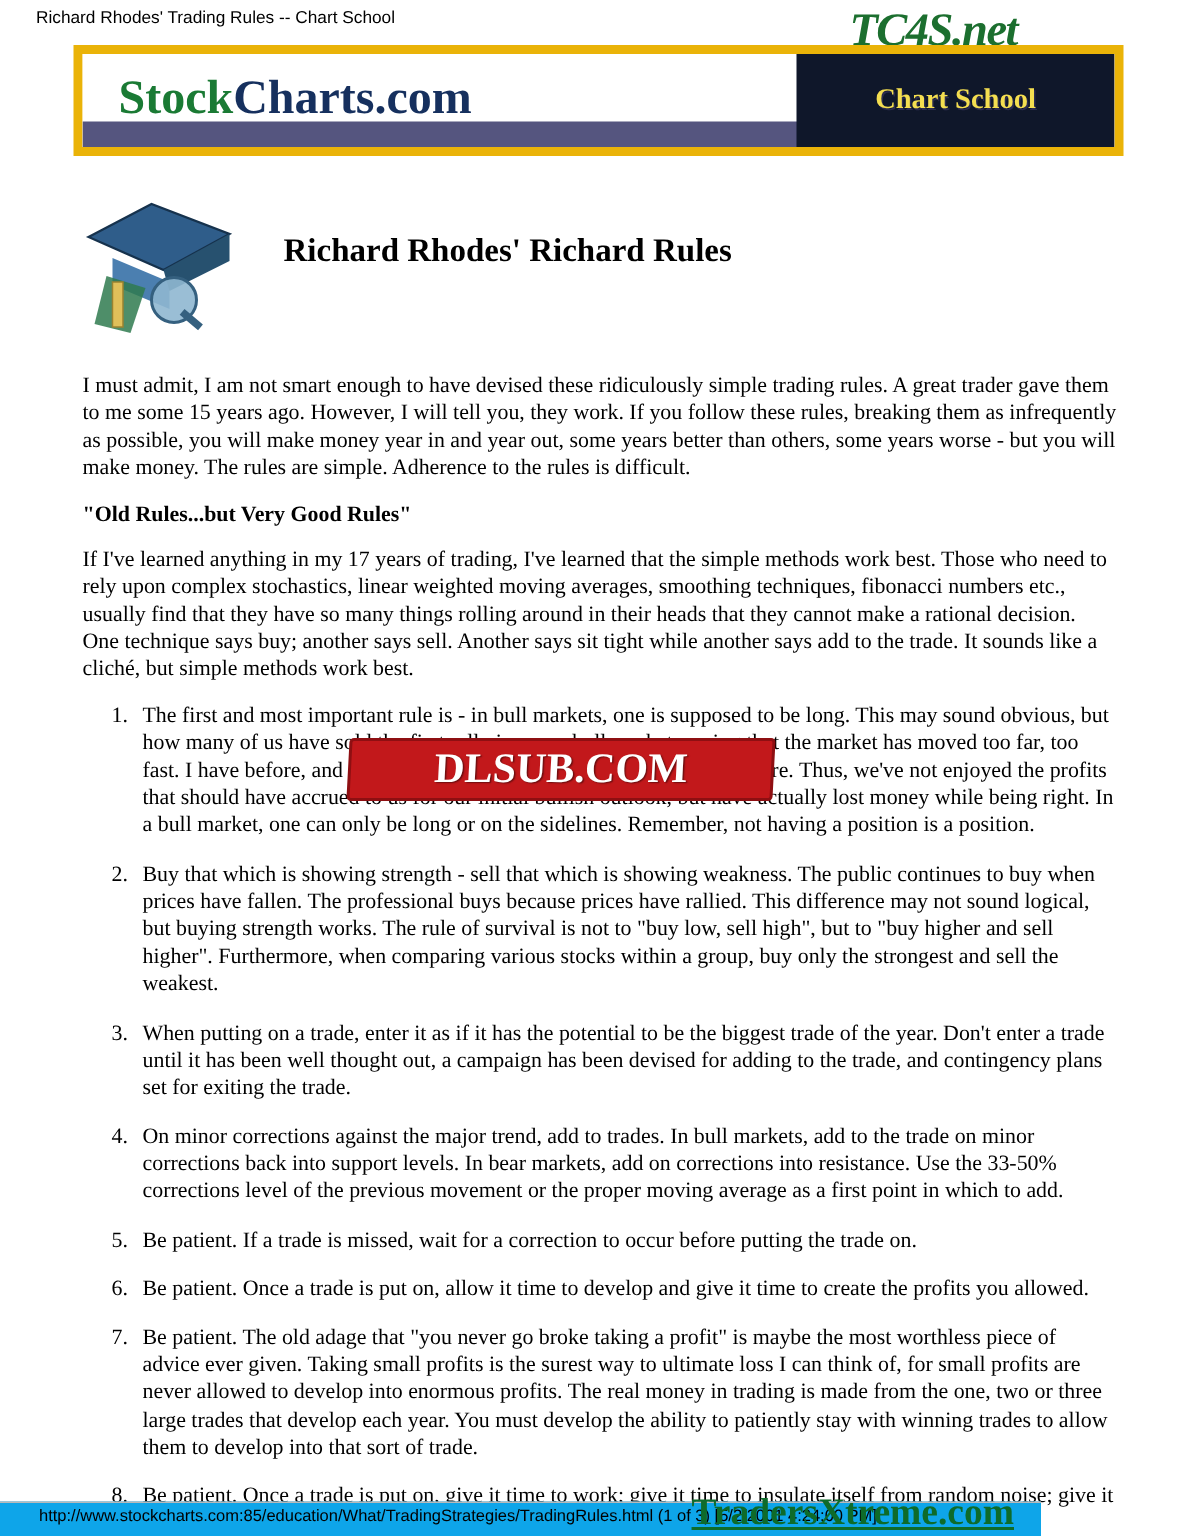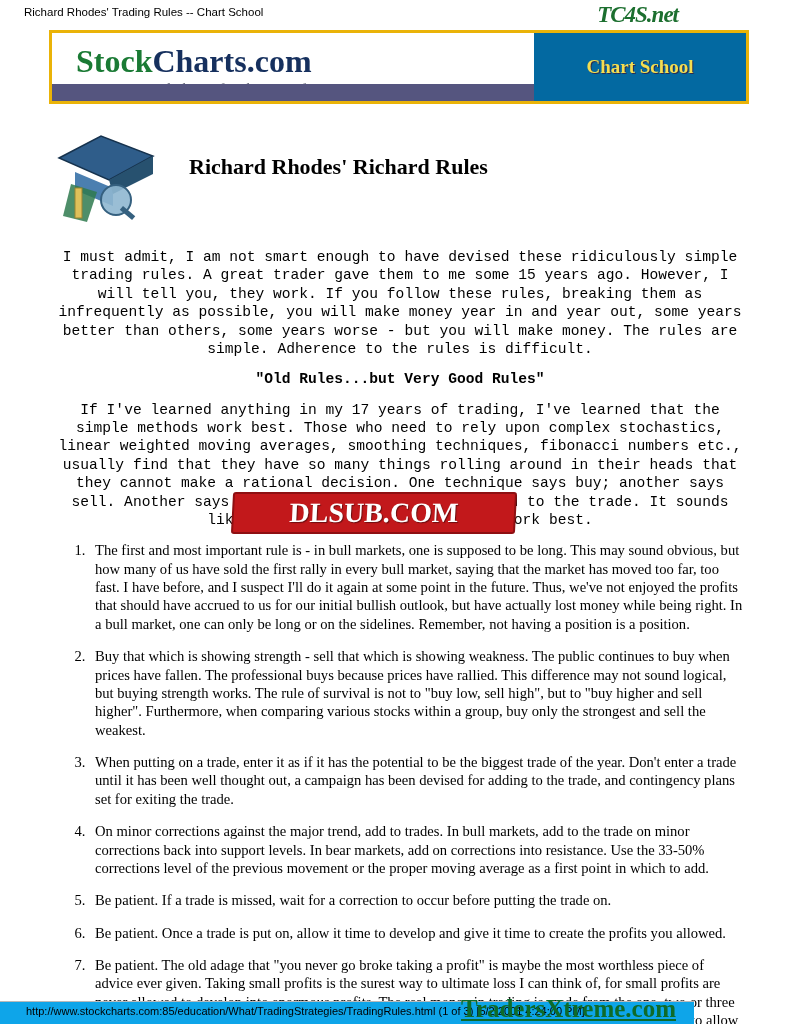--- a/index.html
+++ b/index.html
@@ -50,21 +50,21 @@
     white-space: nowrap;
   }
   
   .wm-tc4s {
     position: absolute;
     top: 2px;
     right: 16px;
     font-family: "Liberation Serif", serif;
     font-weight: bold;
     font-style: italic;
-    font-size: 23px;
+    font-size: 31px;
     color: #1c6f2f;
     letter-spacing: -1px;
     text-shadow: 1px 1px 0 rgba(255,255,255,0.6);
   }
   .wm-traders {
     position: absolute;
     right: 18px;
     bottom: 1px;
     font-family: "Liberation Serif", serif;
     font-weight: bold;
@@ -96,37 +96,37 @@
     text-shadow: 1px 1px 1px rgba(0,0,0,0.45);
   }
   
   .banner {
     position: absolute;
     left: 49px;
     top: 30px;
     width: 700px;
     height: 74px;
     background: #ffffff;
-    border: 3px solid #eab308;
+    border: 6px solid #eab308;
     box-sizing: border-box;
     overflow: hidden;
   }
   .banner-left {
     position: absolute;
     left: 0; top: 0;
     width: 488px;
     height: 100%;
     background: #ffffff;
   }
   .banner-right {
     position: absolute;
     right: 0; top: 0;
     width: 212px;
     height: 100%;
-    background: #0369a1;
+    background: #0f172a;
     display: flex;
     align-items: center;
     justify-content: center;
   }
   .chart-school-label {
     font-family: "Liberation Serif", serif;
     font-weight: bold;
     font-size: 19px;
     color: #f4de50;
     text-shadow: 1px 1px 0 #2b2b50;
@@ -190,22 +190,21 @@
   .content {
     position: absolute;
     left: 55px;
     top: 248px;
     width: 690px;
     font-size: 14.6px;
     line-height: 1.26;
   }
   .content p {
     margin: 0 0 12px 0;
-    text-align: center;
-    font-family: Liberation Mono, monospace;
+    text-align: left;
   }
   .content p.bold-head {
     font-weight: bold;
     margin-bottom: 12px;
   }
   ol.rules {
     margin: 4px 0 0 0;
     padding-left: 34px;
   }
   ol.rules > li {

